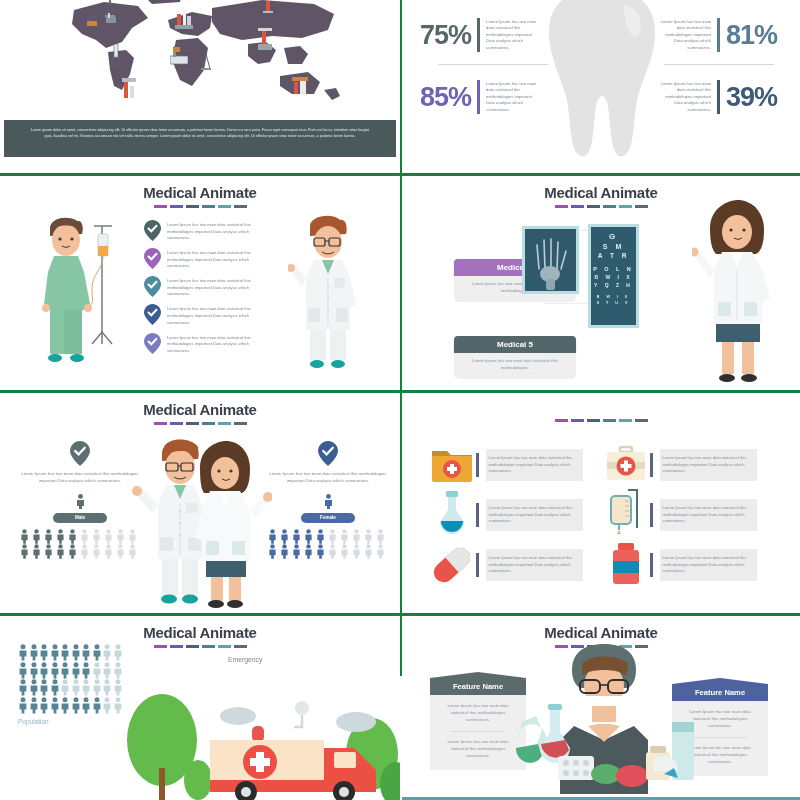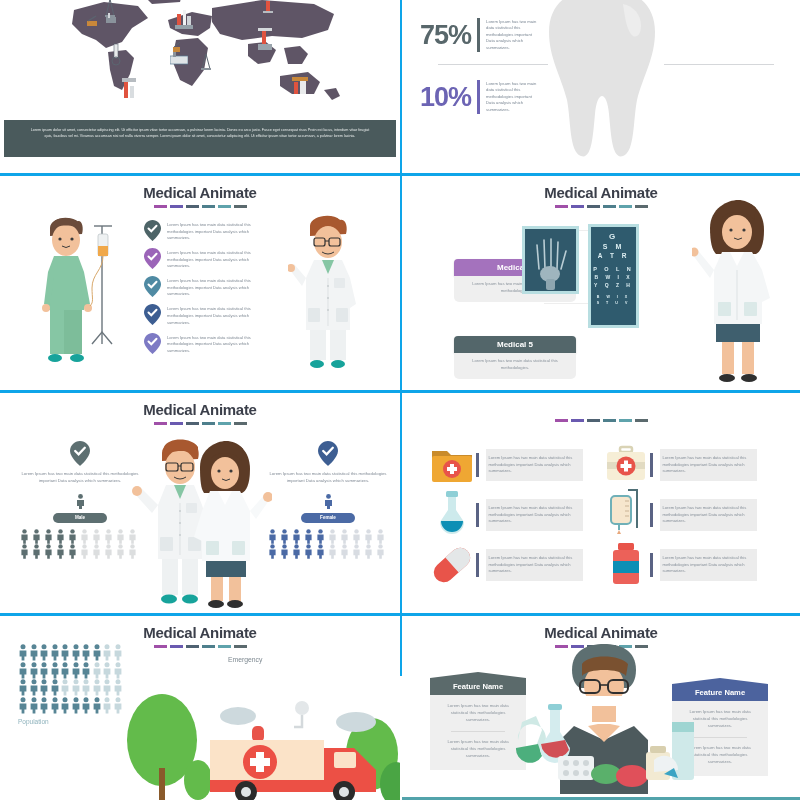--- a/index.html
+++ b/index.html
@@ -2,21 +2,21 @@
 <html><head>
 <meta charset="utf-8">
 <style>
   * { box-sizing: border-box; margin: 0; padding: 0; }
   body {
     width: 800px; height: 800px;
     background: #ffffff;
     font-family: "Liberation Sans", sans-serif;
     overflow: hidden;
   }
-  .sheet { position: relative; width: 800px; height: 676px; background: #0ea5e9; }
+  .sheet { position: relative; width: 800px; height: 676px; background: #15803d; }
   .panel { position: absolute; background: #ffffff; overflow: hidden; }
   .p-tl { left: 0;   top: 0;   width: 400px; height: 173px; }
   .p-tr { left: 402px; top: 0; width: 398px; height: 173px; }
   .p-ml { left: 0;   top: 176px; width: 400px; height: 214px; }
   .p-mr { left: 402px; top: 176px; width: 398px; height: 214px; }
   .p-cl { left: 0;   top: 393px; width: 400px; height: 220px; }
   .p-cr { left: 402px; top: 393px; width: 398px; height: 220px; }
   .p-bl { left: 0;   top: 616px; width: 400px; height: 184px; }
   .p-br { left: 402px; top: 616px; width: 398px; height: 184px; }
 
@@ -216,30 +216,40 @@
         <path d="M65 4 C34 4 12 18 12 48 C12 74 24 92 30 116 C34 136 32 168 44 172 C55 176 56 150 58 130 C59 118 62 112 65 112 C68 112 71 118 72 130 C74 150 75 176 86 172 C98 168 96 136 100 116 C106 92 118 74 118 48 C118 18 96 4 65 4 Z" fill="#e3e3e3"></path>
         <path d="M86 20 C96 22 104 30 104 42 C104 50 100 54 96 52 C90 48 88 34 86 20 Z" fill="#ededed"></path>
       </svg>
 
       <div class="statcell" style="left:18px; top:18px">
         <span class="bignum" style="color:#58676b">75%</span>
         <span class="statbar" style="background:#58676b"></span>
         <span class="statxt">Lorem Ipsum has two main data statistical this methodologies important Data analysis which summarizes.</span>
       </div>
 
+      <div class="statcell" style="left:255px; top:18px">
+        <span class="statxt" style="text-align:right">Lorem Ipsum has two main data statistical this methodologies important Data analysis which summarizes.</span>
+        <span class="statbar" style="background:#5b7c95"></span>
+        <span class="bignum" style="color:#5b7c95">81%</span>
+      </div>
 
       <div class="stat-divider" style="left:36px; top:64px; width:110px; background:#d5d7da"></div>
       <div class="stat-divider" style="left:262px; top:64px; width:110px; background:#d5d7da"></div>
 
       <div class="statcell" style="left:18px; top:80px">
-        <span class="bignum" style="color:#6c64b4">10%</span>
+        <span class="bignum" style="color:#6c64b4">85%</span>
         <span class="statbar" style="background:#6c64b4"></span>
         <span class="statxt">Lorem Ipsum has two main data statistical this methodologies important Data analysis which summarizes.</span>
       </div>
 
+      <div class="statcell" style="left:255px; top:80px">
+        <span class="statxt" style="text-align:right">Lorem Ipsum has two main data statistical this methodologies important Data analysis which summarizes.</span>
+        <span class="statbar" style="background:#3f5a77"></span>
+        <span class="bignum" style="color:#3f5a77">39%</span>
+      </div>
     </div>
   </div>
 
   <div class="panel p-ml">
     <div class="slide-title">Medical Animate</div>
     <div class="title-rule">
       <i style="background:#a050a8"></i>
         <i style="background:#6a5ab0"></i>
         <i style="background:#4f6272"></i>
         <i style="background:#4e7f8c"></i>

